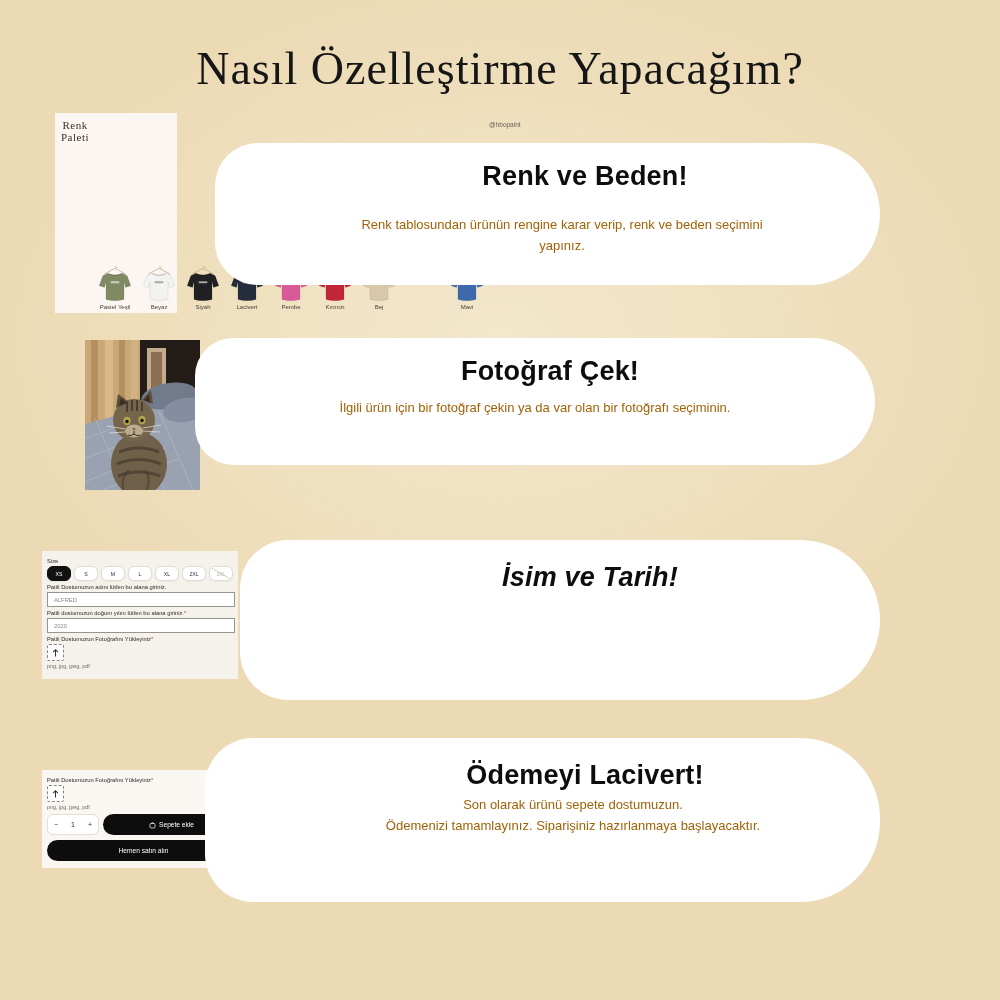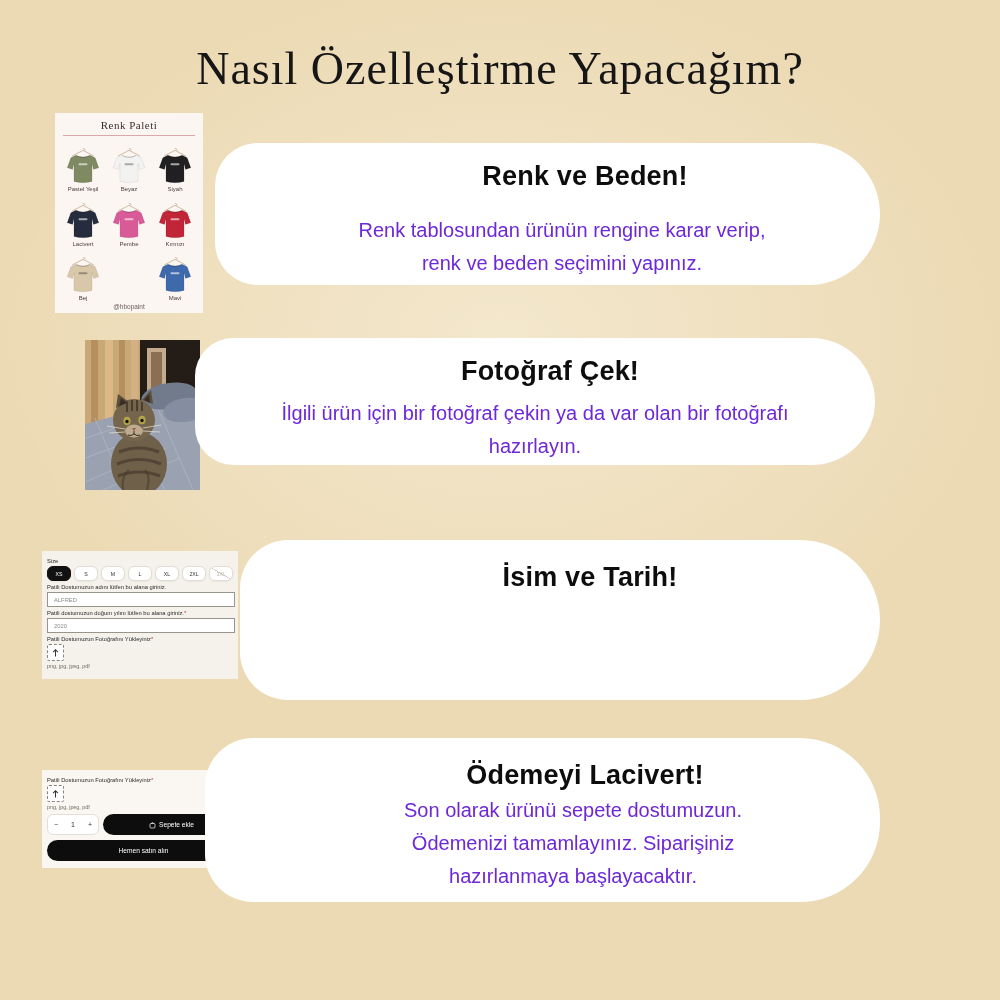--- a/index.html
+++ b/index.html
@@ -11,32 +11,32 @@
       radial-gradient(1400px 1400px at 50% 50%, #ecdab4 55%, #d9c093 100%),
       repeating-linear-gradient(115deg, rgba(255,255,255,.05) 0 3px, rgba(160,130,80,.05) 3px 6px);
   }
   .main-title{position:absolute;top:42px;left:0;width:100%;text-align:center;
     font-family:"Liberation Serif",serif;font-weight:400;font-size:46px;color:#161616;letter-spacing:1px;}
   
   .bubble{position:absolute;background:#fff;box-sizing:border-box;
     border-top-left-radius:48px;border-bottom-left-radius:48px;
     border-top-right-radius:80px;border-bottom-right-radius:80px;text-align:center;}
   .bubble-title{font-weight:bold;color:#0d0d0d;font-size:27px;letter-spacing:.2px;}
-  .bubble-body{color:#6d28d9;font-size:20px;line-height:1.65;white-space:pre-line;}
+  .bubble-body{color:#a16207;font-size:13px;line-height:1.65;white-space:pre-line;}
   .b1{left:215px;top:143px;width:665px;height:142px;padding:18px 40px 0 115px;}
   .b1 .bubble-body{margin-top:22px;margin-left:12px;max-width:440px;}
   .b2{left:195px;top:338px;width:680px;height:127px;padding:18px 40px 0 70px;}
   .b2 .bubble-body{margin-top:10px;margin-left:10px;max-width:520px;}
-  .b3{left:240px;top:540px;width:640px;height:160px;padding:22px 40px 0 100px;}
+  .b3{left:240px;top:540px;width:640px;height:160px;padding:22px 40px 0 100px;font-style:italic;}
   .b3 .bubble-body{margin-top:3px;margin-left:12px;max-width:540px;}
   .b4{left:205px;top:738px;width:675px;height:164px;padding:22px 40px 0 125px;}
   .b4 .bubble-body{margin-top:3px;margin-left:28px;max-width:430px;}
   
-  .palette-card{position:absolute;left:55px;top:113px;width:148px;height:200px;background:#fcf6f3;
-    box-sizing:border-box;padding:6px 6px 3px;display:flex;flex-direction:column;}
+  .palette-card{position:absolute;left:55px;top:113px;width:122px;height:200px;background:#fcf6f3;
+    box-sizing:border-box;padding:6px 6px 3px;display:flex;flex-direction:row;}
   .palette-title{font-family:"Liberation Serif",serif;font-size:11px;color:#3a2f2c;text-align:center;letter-spacing:.5px;}
   .palette-line{height:1px;background:#d9a8ad;margin:4px 2px 2px;}
   .sw-row{display:flex;justify-content:space-between;flex:1;}
   .sw-cell{width:44px;display:flex;flex-direction:column;align-items:center;justify-content:flex-end;}
   .sw{width:40px;height:38px;display:block;}
   .sw .hang{fill:none;stroke:#c4ad8c;stroke-width:.9;}
   .sw .collar{fill:none;stroke:rgba(0,0,0,.22);stroke-width:1;}
   .sw-outline{stroke:rgba(0,0,0,.14);stroke-width:.5;}
   .sw-label{font-size:6px;color:#4a4038;margin-top:1px;white-space:nowrap;}
   .palette-handle{font-size:6.5px;color:#6b5f55;text-align:center;margin-top:2px;}
@@ -207,21 +207,21 @@
             <path d="M58 88 L76 85"></path>
             <path d="M58 91 L75 92"></path>
         </g>
         <path d="M38 150 q-2 -14 6 -20 M62 150 q4 -14 -2 -20" stroke="#463b2c" stroke-width="2" fill="none" opacity=".6"></path>
       </g>
     </svg>
   </div>
 
   <div class="bubble b2">
     <div class="bubble-title">Fotoğraf Çek!</div>
-    <div class="bubble-body">İlgili ürün için bir fotoğraf çekin ya da var olan bir fotoğrafı hazırlayın.</div>
+    <div class="bubble-body">İlgili ürün için bir fotoğraf çekin ya da var olan bir fotoğrafı seçiminin.</div>
   </div>
 
   <div class="shot form-card">
     <div class="tiny-label">Size</div>
     <div class="pill-row">
       <span class="pill sel">XS</span>
       <span class="pill">S</span>
       <span class="pill">M</span>
       <span class="pill">L</span>
       <span class="pill">XL</span>

